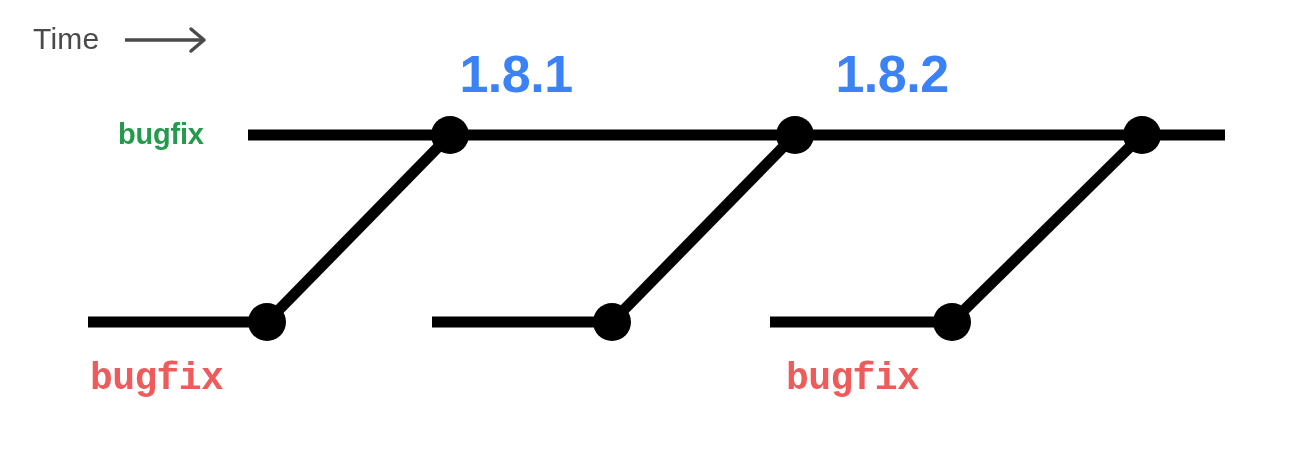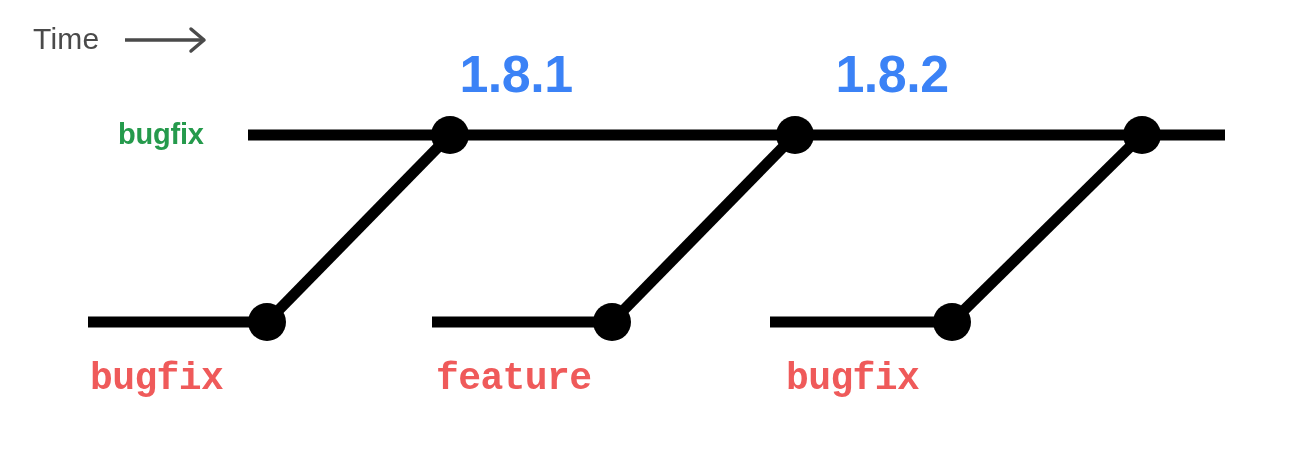--- a/index.html
+++ b/index.html
@@ -82,21 +82,20 @@
       <polyline points="66,3 79,14 66,25" fill="none" stroke="#4a4a4a" stroke-width="3.5" stroke-linecap="round" stroke-linejoin="round"></polyline>
     </svg>
   </div>
 
   <div class="txt master-label">bugfix</div>
 
   <div class="txt version-label" style="left:516px;">1.8.1</div>
   <div class="txt version-label" style="left:860px;margin-left:32px;">1.8.2</div>
 
   <div class="txt branch-label" style="left:90px;">bugfix</div>
-  <div class="txt branch-label" style="left:436px;">feature</div>
   <div class="txt branch-label" style="left:786px;">bugfix</div>
 
   <svg id="branch-svg" viewBox="0 0 1310 456">
 
     <line x1="267" y1="322" x2="450" y2="135" stroke="#000" stroke-width="11" stroke-linecap="butt"></line>
     <line x1="612" y1="322" x2="795" y2="135" stroke="#000" stroke-width="11" stroke-linecap="butt"></line>
     <line x1="952" y1="322" x2="1142" y2="135" stroke="#000" stroke-width="11" stroke-linecap="butt"></line>
 
     <line x1="248" y1="135" x2="1225" y2="135" stroke="#000" stroke-width="11" stroke-linecap="butt"></line>
 

